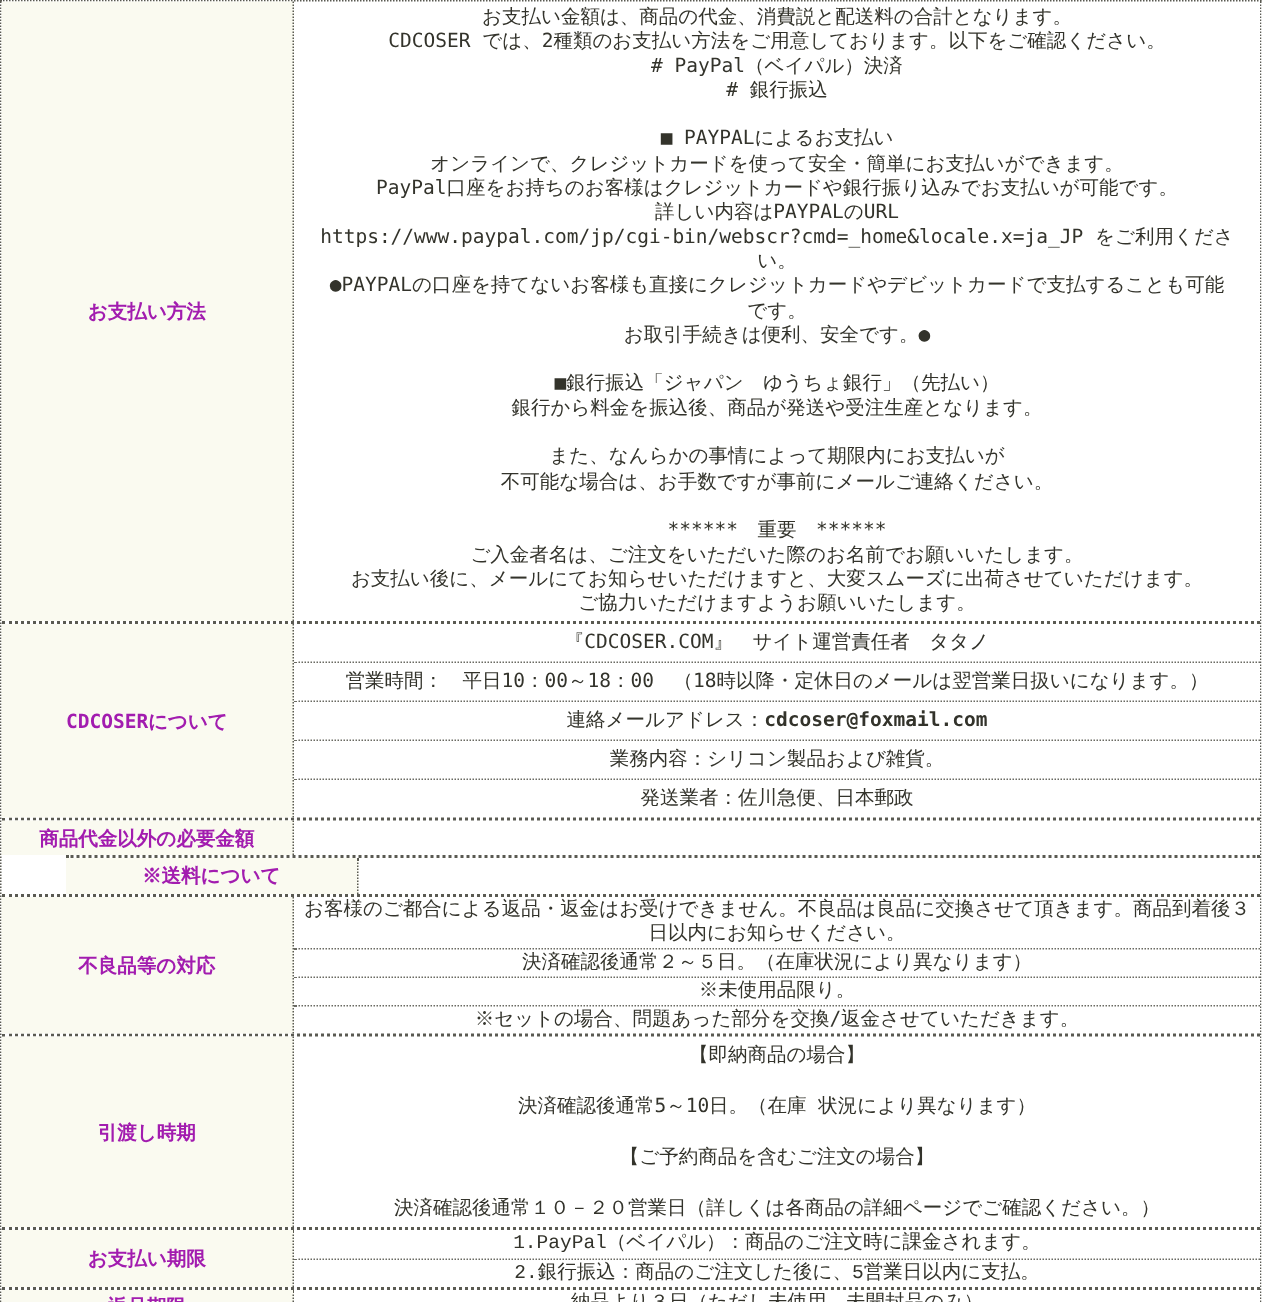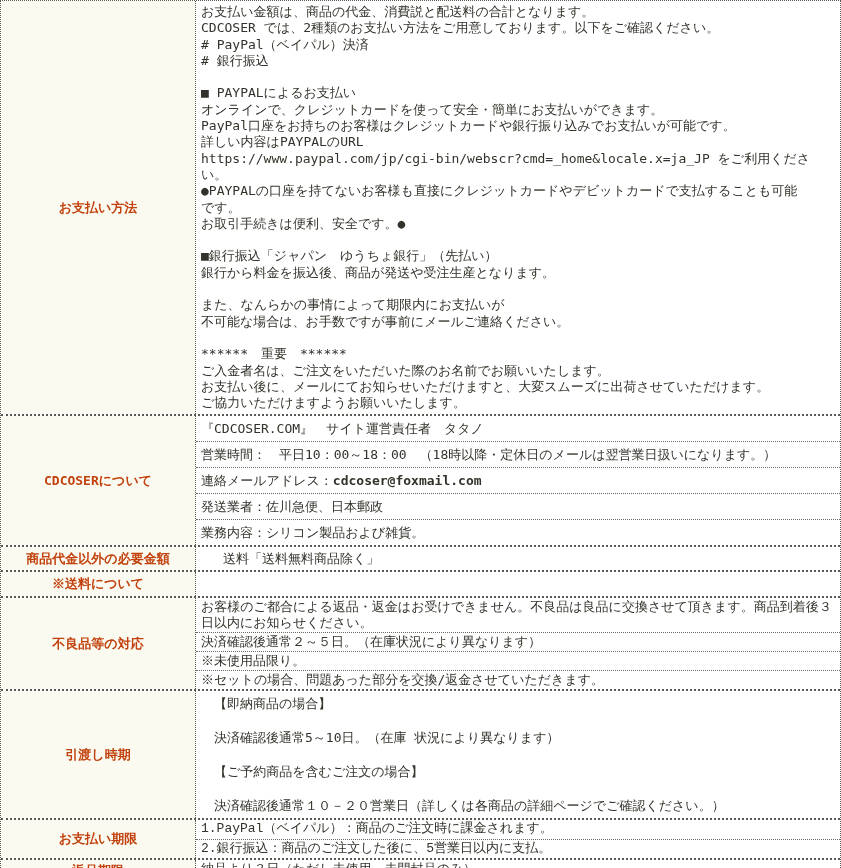--- a/index.html
+++ b/index.html
@@ -21,47 +21,48 @@
     flex: 0 0 195px;
     box-sizing: border-box;
     background: #fafaf0;
     border-right: 1px dotted #5a5a52;
     display: flex;
     align-items: center;
     justify-content: center;
     text-align: center;
     font-weight: bold;
     font-size: 13px;
-    color: #c2410c;
+    color: #a21caf;
     padding: 2px 4px;
   }
   .row-content {
     flex: 1 1 auto;
     min-width: 0;
     display: flex;
     flex-direction: column;
   }
   .cell {
     flex: 1 1 auto;
     box-sizing: border-box;
     font-size: 13px;
     line-height: 17px;
     padding: 3px 5px;
     word-break: break-all;
+    text-align: center;
   }
   .cell + .cell { border-top: 1px dotted #6a6a62; }
   .cell b { font-weight: bold; }
 
   
   .row-payment-method   { min-height: 397px; }
   .row-payment-method .cell { line-height: 16.3px; }
   .row-about-cdcoser    { min-height: 129px; }
   .row-about-cdcoser .cell { padding: 4px 5px; }
   .row-extra-fees       { min-height: 23px; gap: 22px; }
-  .row-shipping-note    { min-height: 24px; }
+  .row-shipping-note    { min-height: 24px; margin-left: 43px; }
   .row-defective-items  { min-height: 86px; }
   .row-defective-items .cell { line-height: 16px; padding: 1px 5px; }
   .row-delivery-time    { min-height: 127px; }
   .row-delivery-time .cell { padding: 4px 18px; }
   .row-payment-deadline { min-height: 38px; font-family: Liberation Mono, monospace; }
   .row-payment-deadline .cell { line-height: 16px; padding: 1px 5px; }
   .row-return-deadline  { min-height: 19px; }
   .row-return-deadline .cell { line-height: 16px; padding: 1px 5px; }
 </style>
 </head>
@@ -73,29 +74,26 @@
       <div class="row-content">
         <div class="cell">お支払い金額は、商品の代金、消費説と配送料の合計となります。<br>CDCOSER では、2種類のお支払い方法をご用意しております。以下をご確認ください。<br># PayPal（ベイパル）決済<br># 銀行振込<br><br>■ PAYPALによるお支払い<br>オンラインで、クレジットカードを使って安全・簡単にお支払いができます。<br>PayPal口座をお持ちのお客様はクレジットカードや銀行振り込みでお支払いが可能です。<br>詳しい内容はPAYPALのURL<br>https://www.paypal.com/jp/cgi-bin/webscr?cmd=_home&amp;locale.x=ja_JP をご利用ください。<br>●PAYPALの口座を持てないお客様も直接にクレジットカードやデビットカードで支払することも可能<br>です。<br>お取引手続きは便利、安全です。●<br><br>■銀行振込「ジャパン　ゆうちょ銀行」（先払い）<br>銀行から料金を振込後、商品が発送や受注生産となります。<br><br>また、なんらかの事情によって期限内にお支払いが<br>不可能な場合は、お手数ですが事前にメールご連絡ください。<br><br>******　重要　******<br>ご入金者名は、ご注文をいただいた際のお名前でお願いいたします。<br>お支払い後に、メールにてお知らせいただけますと、大変スムーズに出荷させていただけます。<br>ご協力いただけますようお願いいたします。</div>
       </div>
     </div>
     <div class="row row-about-cdcoser">
       <div class="row-header">CDCOSERについて</div>
       <div class="row-content">
         <div class="cell">『CDCOSER.COM』　サイト運営責任者　タタノ</div>
         <div class="cell">営業時間：　平日10：00～18：00　（18時以降・定休日のメールは翌営業日扱いになります。）</div>
         <div class="cell">連絡メールアドレス：<b>cdcoser@foxmail.com</b></div>
+        <div class="cell">業務内容：シリコン製品および雑貨。</div>
         <div class="cell">発送業者：佐川急便、日本郵政</div>
-        <div class="cell">業務内容：シリコン製品および雑貨。</div>
       </div>
     </div>
     <div class="row row-extra-fees">
       <div class="row-header">商品代金以外の必要金額</div>
-      <div class="row-content">
-        <div class="cell">送料「送料無料商品除く」</div>
-      </div>
     </div>
     <div class="row row-shipping-note">
       <div class="row-header">※送料について</div>
     </div>
     <div class="row row-defective-items">
       <div class="row-header">不良品等の対応</div>
       <div class="row-content">
         <div class="cell">お客様のご都合による返品・返金はお受けできません。不良品は良品に交換させて頂きます。商品到着後３日以内にお知らせください。</div>
         <div class="cell">決済確認後通常２～５日。（在庫状況により異なります）</div>
         <div class="cell">※未使用品限り。</div>

